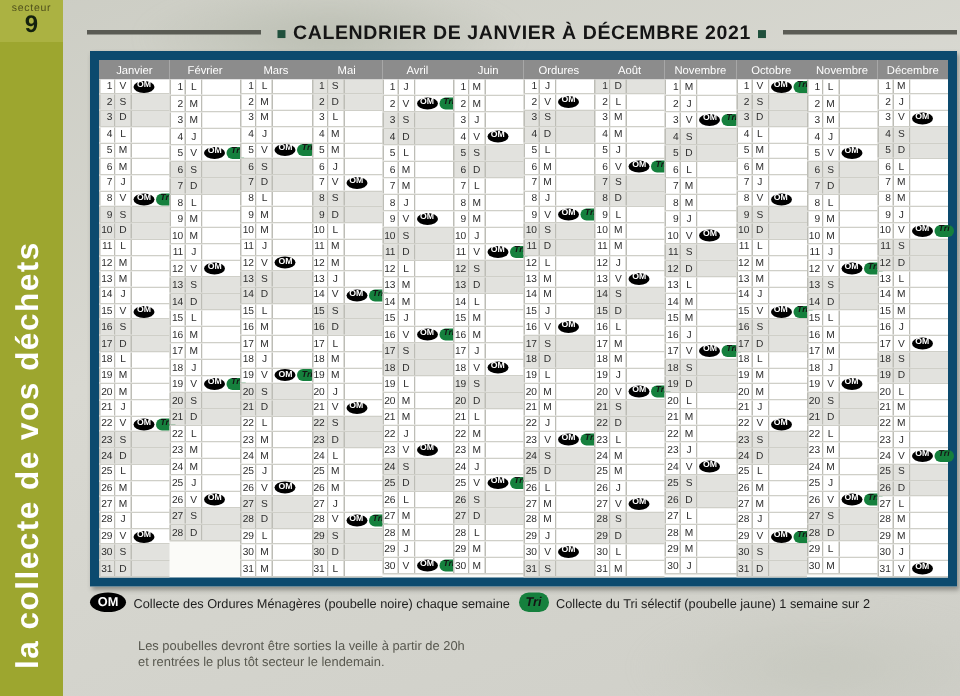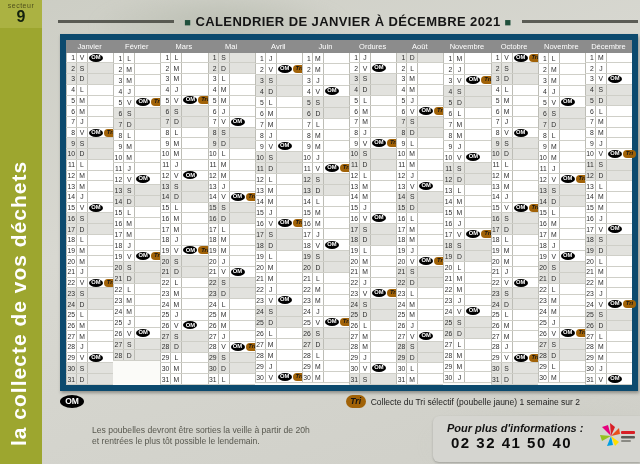--- a/index.html
+++ b/index.html
@@ -55,21 +55,21 @@
     width:11px; border-right:1px solid #bdbdb6;
     font-size:6.8px; color:#2d2d2d; display:flex; align-items:center; justify-content:center;
     background:#fff;
   }
   .badges { flex:1; display:flex; align-items:center; gap:1px; padding-left:1px; background:#fff; min-width:0; }
   .om {
     min-width:14px; height:8px; border-radius:50%; background:#000000; color:#fff;
     font-size:5.8px; font-weight:bold; display:flex; align-items:center; justify-content:center; line-height:1;
   }
   .tri {
-    min-width:13px; height:8px; border-radius:4px; background:#a16207; color:#141414;
+    min-width:13px; height:8px; border-radius:4px; background:#15803d; color:#141414;
     font-size:5.8px; font-weight:bold; font-style:italic; display:flex; align-items:center; justify-content:center; line-height:1;
   }
 
   
   .legend { position:absolute; left:18px; right:10px; top:395px; display:flex; align-items:center; font-size:8.5px; color:#1d1d1d; }
   .legend-item { display:flex; align-items:center; gap:5px; }
   .legend .om-big { min-width:24px; height:13px; border-radius:50%; font-size:8.5px; }
   .legend .tri-big { min-width:20px; height:13px; border-radius:7px; font-size:8.5px; }
   .legend-item.right { margin-left:auto; margin-right:50px; }
 
@@ -2099,43 +2099,27 @@
           <div class="badges">
             <div class="om">OM</div>
           </div>
         </div>
       </div>
     </div>
 
   <div class="legend">
     <div class="legend-item">
       <span class="om om-big">OM</span>
+      <span>Collecte des Ordures Ménagères (poubelle noire) chaque semaine</span>
     </div>
     <div class="legend-item right">
       <span class="tri tri-big">Tri</span>
       <span>Collecte du Tri sélectif (poubelle jaune) 1 semaine sur 2</span>
     </div>
   </div>
 
   <div class="note">
     <div>Les poubelles devront être sorties la veille à partir de 20h</div>
-    <div>et rentrées le plus tôt possible le lendemain.</div>
+    <div>et rentrées le plus tôt secteur le lendemain.</div>
   </div>
 
-  <div class="infobox">
-    <div class="info-label">Pour plus d'informations :</div>
-    <div class="phone">02 32 41 50 40</div>
-    <svg class="logo" viewBox="0 0 38 36">
-      <g transform="translate(12,15)">
-        <path d="M0,0 L-9,-9 L-3,-11 Z" fill="#e6007e"></path>
-        <path d="M0,0 L-1,-13 L4,-9 Z" fill="#d81f26"></path>
-        <path d="M0,0 L8,-8 L9,-2 Z" fill="#e94e1b"></path>
-        <path d="M0,0 L-11,-1 L-9,5 Z" fill="#95c11f"></path>
-        <path d="M0,0 L-4,10 L2,9 Z" fill="#009fe3"></path>
-        <path d="M0,0 L8,6 L4,10 Z" fill="#ffde00"></path>
-      </g>
-      <rect x="22" y="10" width="14" height="3" rx="1" fill="#d81f26"></rect>
-      <rect x="22" y="15" width="14" height="2.4" rx="1" fill="#5a5a55"></rect>
-      <rect x="22" y="19" width="10" height="2" rx="1" fill="#8a8a84"></rect>
-    </svg>
-  </div>
 
 </div>
 
 </body></html>

